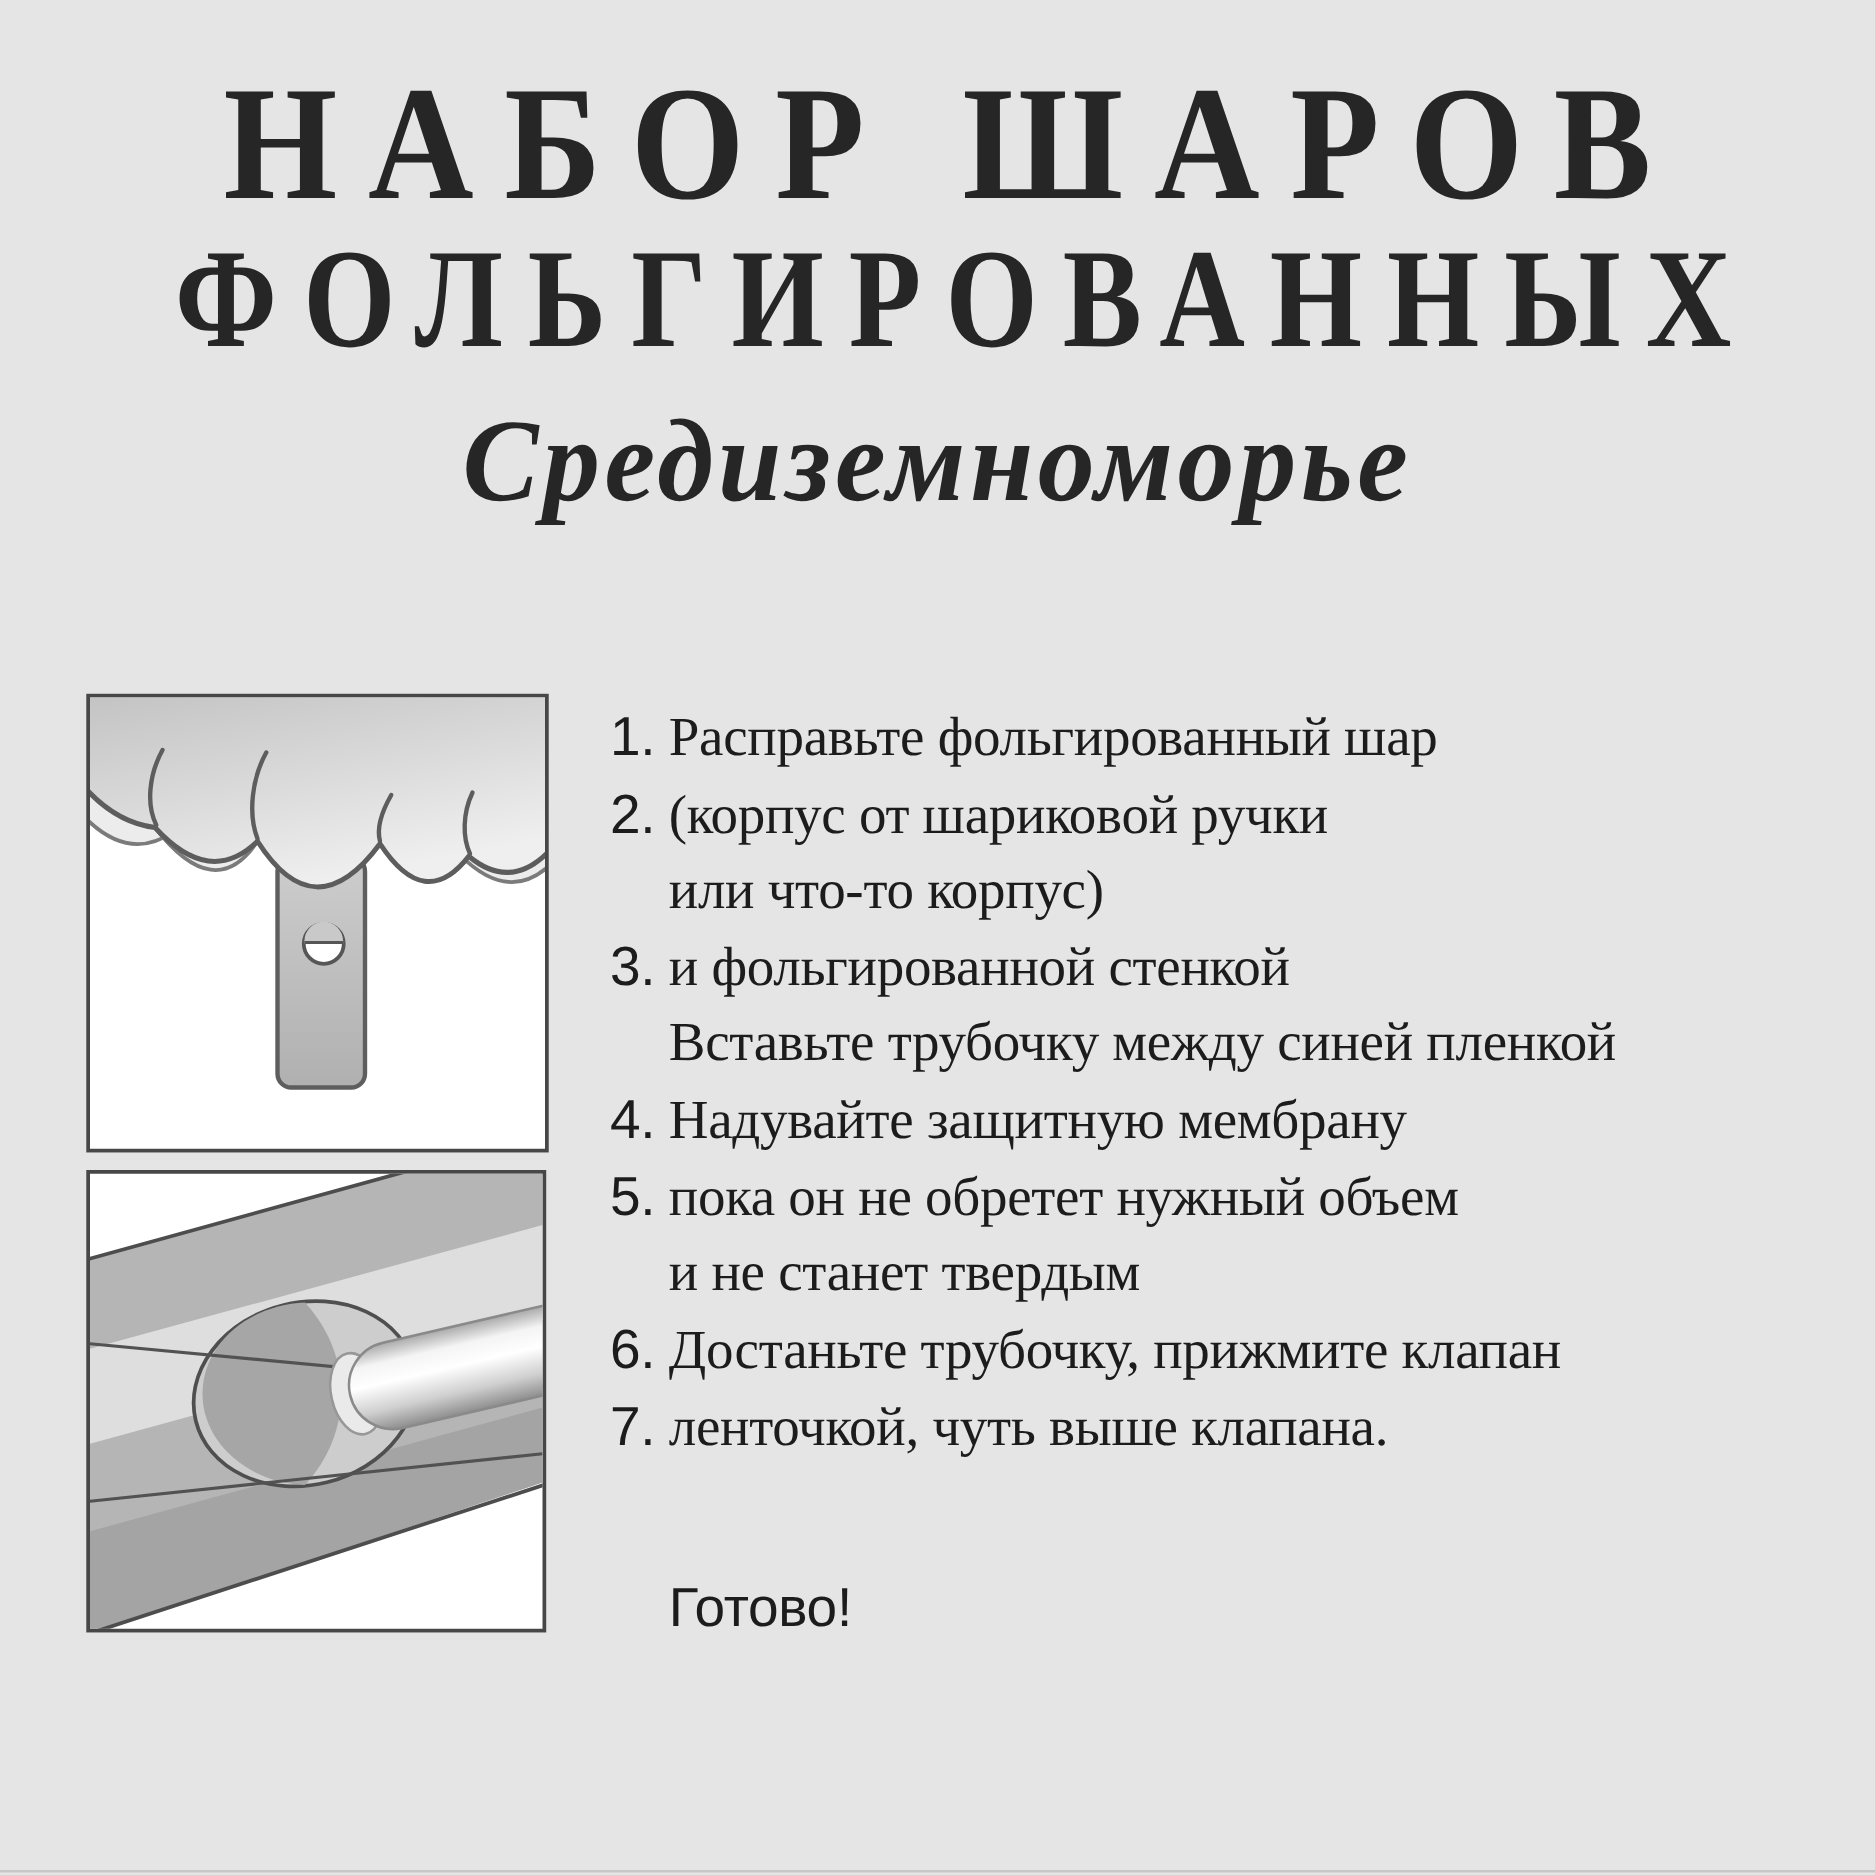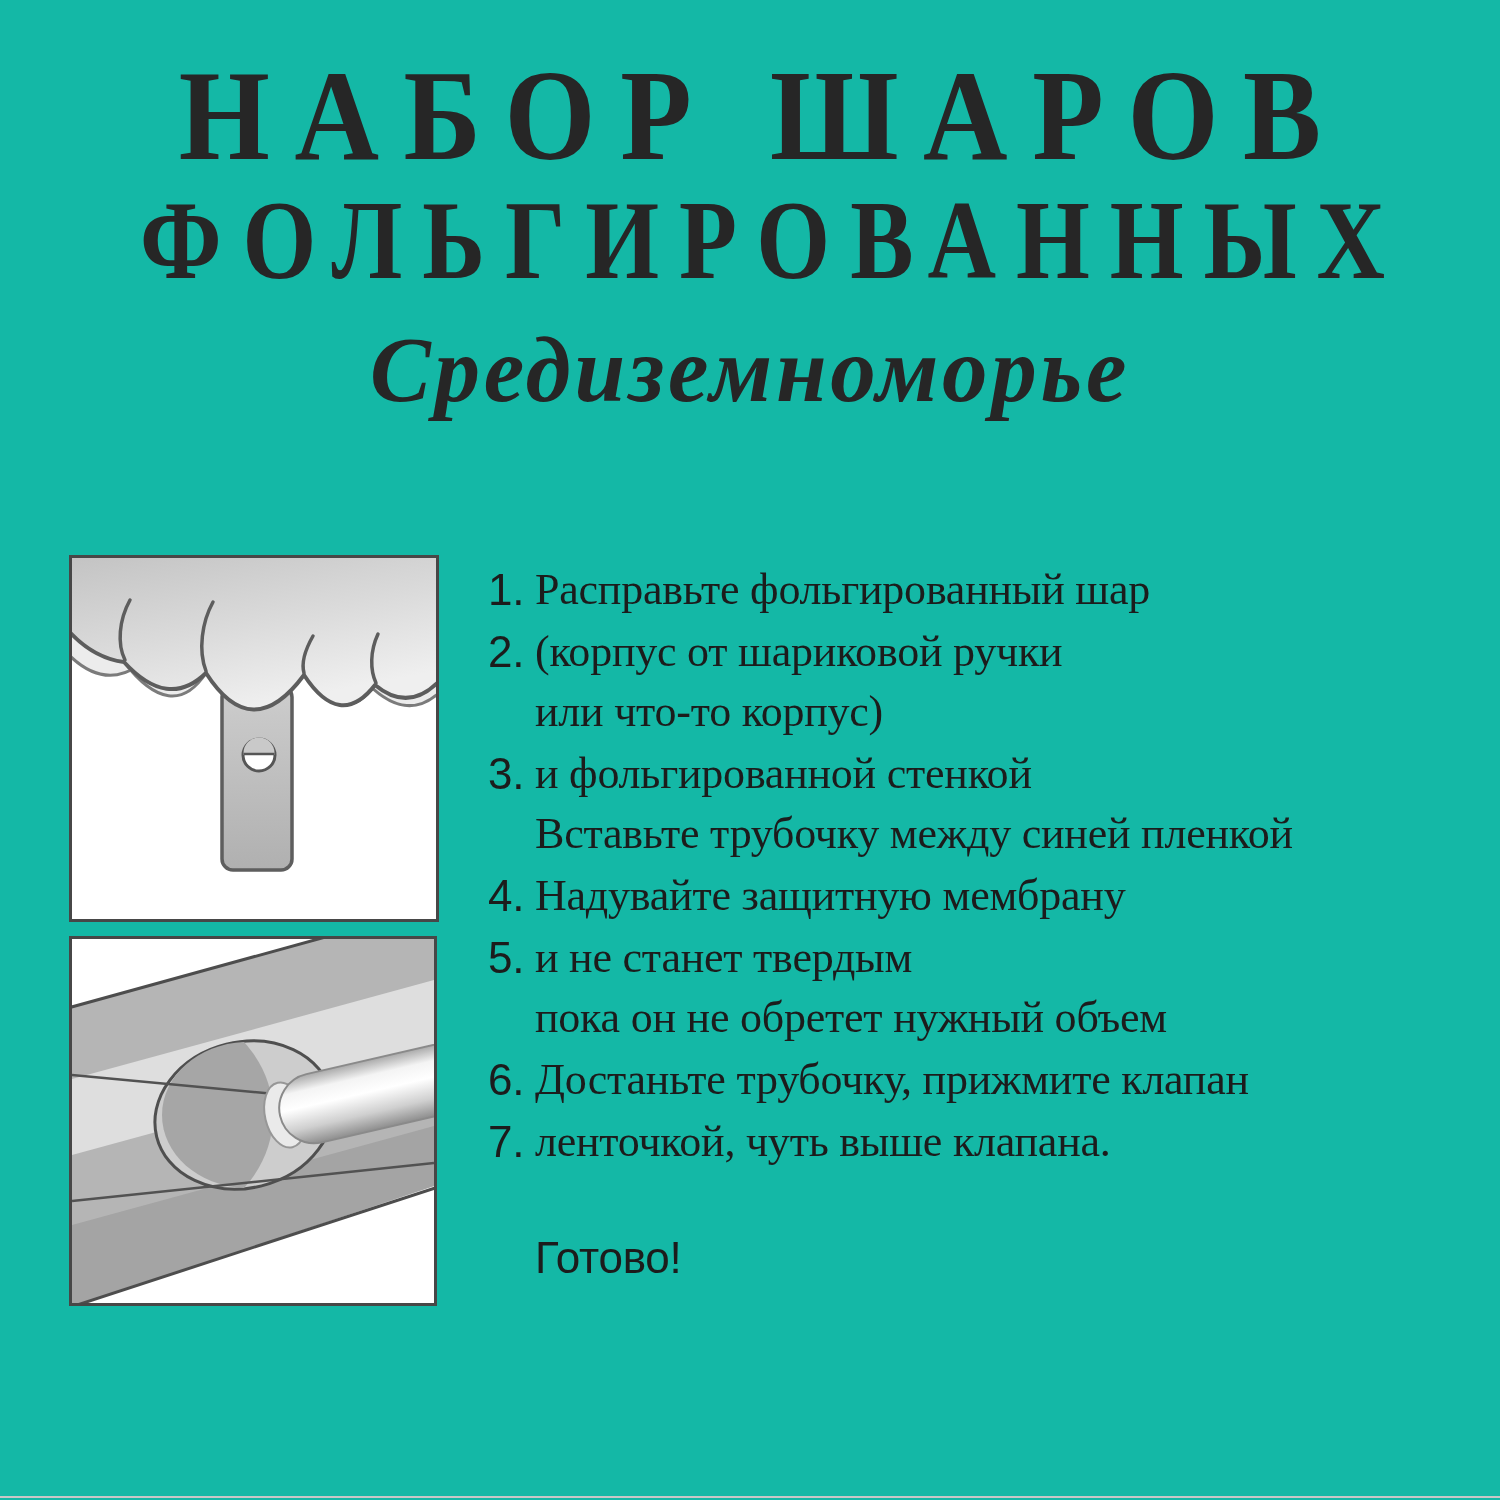--- a/index.html
+++ b/index.html
@@ -1,19 +1,19 @@
 <!DOCTYPE html>
 <html><head>
 <meta charset="utf-8">
 <style>
   html,body{margin:0;padding:0;background:#ffffff;}
   .page{
     position:relative;
     width:1500px;height:1500px;
-    background:#14b8a6;
+    background:#e5e5e5;
     overflow:hidden;
     font-family:"Liberation Sans",sans-serif;
     color:#1f1f1f;
   }
   
   .title-line1{
     position:absolute;top:50px;left:0;width:1500px;
     text-align:center;white-space:nowrap;
     font-family:"Liberation Serif",serif;
     font-weight:bold;
@@ -56,21 +56,21 @@
   .list{
     position:absolute;left:488px;top:560px;width:960px;
     font-size:44px;line-height:60px;
     color:#1c1c1c;
     letter-spacing:-0.005em;
   }
   .item{display:flex;margin-bottom:2px;}
   .num{width:47px;flex:0 0 auto;}
   .lines{flex:1 1 auto;font-family:Liberation Serif, serif;}
   .ln{white-space:nowrap;}
-  .done-line{margin-top:56px;padding-left:47px;}
+  .done-line{margin-top:85px;padding-left:47px;}
   
   .page-bottom-line{
     position:absolute;left:0;right:0;top:1496px;height:2px;
     background:#c7c7c7;
   }
 </style>
 </head>
 <body>
 
 <div class="page">
@@ -181,22 +181,22 @@
     </div>
     <div class="item">
       <span class="num">4.</span>
       <div class="lines">
         <div class="ln">Надувайте защитную мембрану</div>
       </div>
     </div>
     <div class="item">
       <span class="num">5.</span>
       <div class="lines">
+        <div class="ln">пока он не обретет нужный объем</div>
         <div class="ln">и не станет твердым</div>
-        <div class="ln">пока он не обретет нужный объем</div>
       </div>
     </div>
     <div class="item">
       <span class="num">6.</span>
       <div class="lines">
         <div class="ln">Достаньте трубочку, прижмите клапан</div>
       </div>
     </div>
     <div class="item">
       <span class="num">7.</span>

